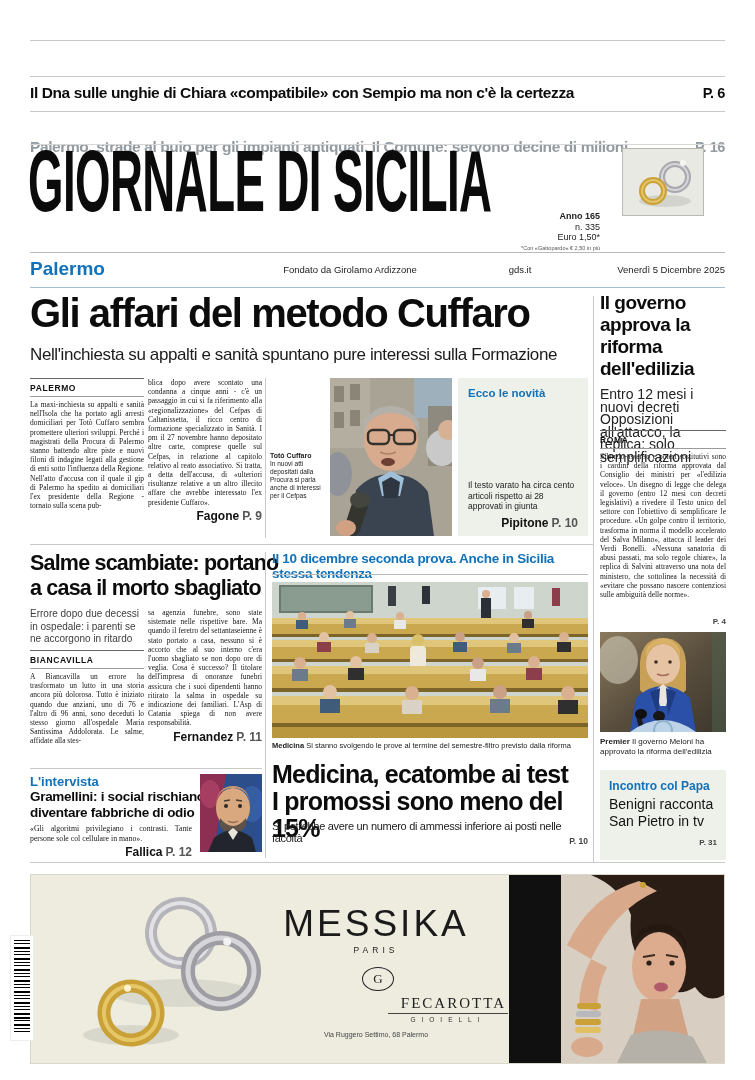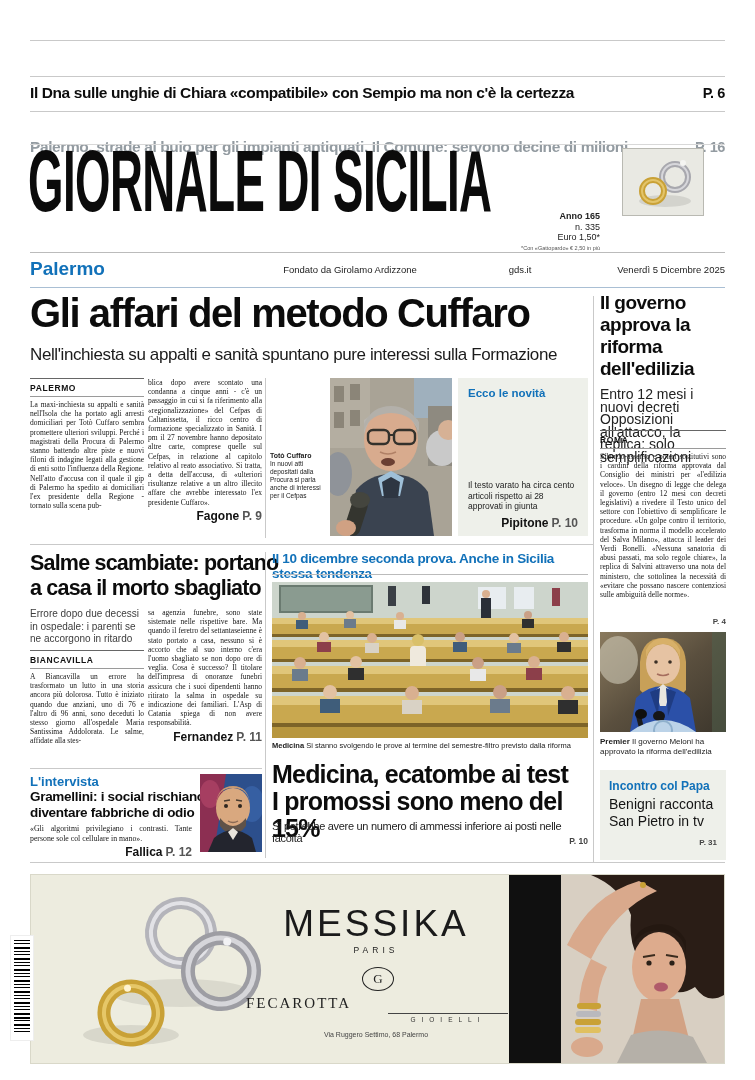--- a/index.html
+++ b/index.html
@@ -51,21 +51,21 @@
         font-weight:bold;letter-spacing:-0.8px;color:#0c0c0c;}
   .med-sub{position:absolute;left:272px;top:820px;width:316px;font-size:11px;letter-spacing:-0.3px;color:#222;}
   .int-title{position:absolute;left:30px;top:789px;width:200px;font-size:13.5px;line-height:15.5px;
         font-weight:bold;letter-spacing:-0.3px;color:#0c0c0c;}
   .ad{position:absolute;left:30px;top:874px;width:695px;height:190px;background:#edecdf;border:1px solid #d9d8c9;box-sizing:border-box;}
   .ad-brand{position:absolute;left:215px;top:28px;width:260px;text-align:center;font-size:37px;
         letter-spacing:3px;color:#1a1a1a;font-weight:normal;}
   .ad-sub{position:absolute;left:215px;top:70px;width:260px;text-align:center;font-size:8.5px;letter-spacing:4px;color:#222;}
   .ad-mono{position:absolute;left:331px;top:92px;width:30px;height:22px;border:1px solid #222;border-radius:50%;
         text-align:center;font-family:"Liberation Serif",serif;font-size:13px;line-height:21px;color:#222;}
-  .ad-ret{position:absolute;left:215px;top:120px;width:260px;text-align:left;
+  .ad-ret{position:absolute;left:215px;top:120px;width:260px;text-align:right;
         font-family:"Liberation Serif",serif;font-size:15px;letter-spacing:2px;color:#222;}
   .ad-ret2{position:absolute;left:215px;top:138px;width:260px;text-align:center;font-size:6.5px;letter-spacing:6px;color:#333;
         border-top:1px solid #444;padding-top:2px;margin:0 70px;width:120px;left:287px;}
   .ad-addr{position:absolute;left:215px;top:156px;width:260px;text-align:center;font-size:7px;color:#444;}
   .barcode{position:absolute;left:10px;top:935px;width:24px;height:106px;background:#fff;border:1px solid #eee;
         box-sizing:border-box;padding:4px 3px;}
   .barcode .bars{width:100%;height:100%;
         background:repeating-linear-gradient(180deg,#000 0 1.5px,#fff 1.5px 3px,#000 3px 4px,#fff 4px 7.5px,#000 7.5px 9px,#fff 9px 11px);}
 </style>
 </head>

